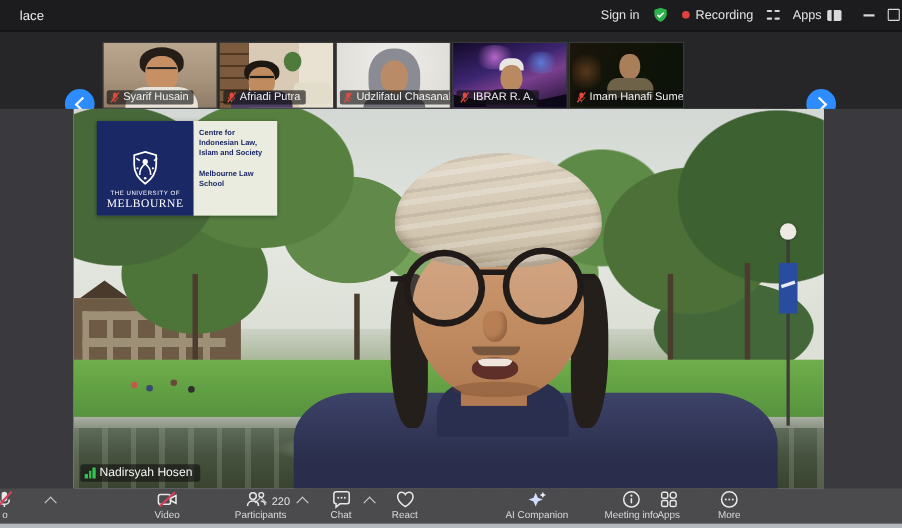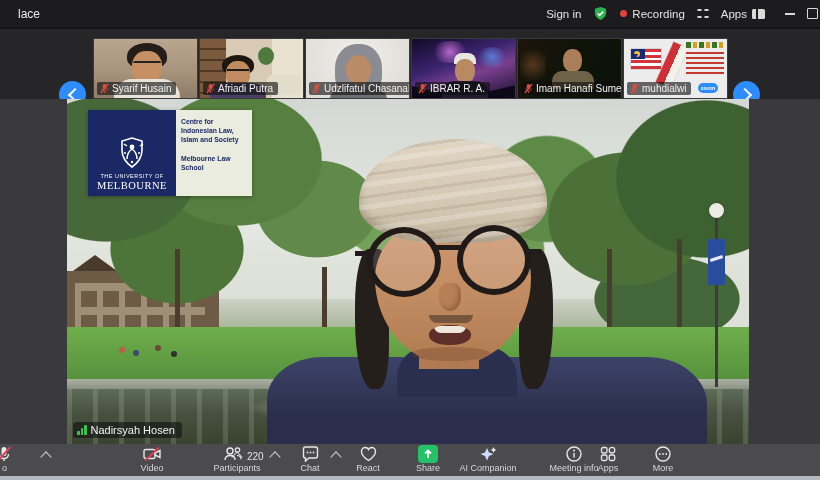--- a/index.html
+++ b/index.html
@@ -263,38 +263,20 @@
       <div class="plabel">
         <svg class="micmute" viewBox="0 0 10 12">
             <rect x="3" y="1" width="4" height="6" rx="2" fill="#e04b3f"></rect>
             <path d="M2 6c0 2 1.4 3 3 3s3-1 3-3M5 9v2" stroke="#e04b3f" fill="none"></path>
             <line x1="1" y1="11" x2="9" y2="1" stroke="#e04b3f" stroke-width="1.4"></line>
           </svg>
         <span>Imam Hanafi Sumene...</span>
       </div>
     </div>
 
-    <div class="thumb t6">
-      <div class="flag-my">
-          <span class="canton"></span>
-          <span class="star"></span>
-        </div>
-      <div class="flag-id"></div>
-      <div class="redtext"></div>
-      <div class="logos"></div>
-      <div class="zoomlogo">zoom</div>
-      <div class="plabel">
-        <svg class="micmute" viewBox="0 0 10 12">
-            <rect x="3" y="1" width="4" height="6" rx="2" fill="#e04b3f"></rect>
-            <path d="M2 6c0 2 1.4 3 3 3s3-1 3-3M5 9v2" stroke="#e04b3f" fill="none"></path>
-            <line x1="1" y1="11" x2="9" y2="1" stroke="#e04b3f" stroke-width="1.4"></line>
-          </svg>
-        <span>muhdialwi</span>
-      </div>
-    </div>
 
   </div>
   <button class="film-nav next">
       <span class="chev"></span>
     </button>
 </div>
 
 <div class="stage">
   <div class="video">
     <div class="sky"></div>
@@ -424,30 +406,20 @@
 
   <div class="tool" style="left:326px">
     <div class="ico">
       <svg width="19" height="18" viewBox="0 0 19 18">
         <path d="M9.5 15.5S2.5 11 2.5 6.5C2.5 4 4.4 2.5 6.3 2.5c1.4 0 2.6.8 3.2 2 .6-1.2 1.8-2 3.2-2 1.9 0 3.8 1.5 3.8 4 0 4.5-7 9-7 9z" fill="none" stroke="#e8e8e8" stroke-width="1.4"></path>
       </svg>
     </div>
     <div class="lbl">React</div>
   </div>
 
-  <div class="tool" style="left:386px">
-    <div class="ico">
-      <span class="share-chip">
-        <svg width="12" height="12" viewBox="0 0 12 12">
-            <path d="M6 10V3M3 5.5L6 2.5l3 3" stroke="#fff" stroke-width="1.8" fill="none"></path>
-          </svg>
-      </span>
-    </div>
-    <div class="lbl">Share</div>
-  </div>
 
   <div class="tool" style="left:446px">
     <div class="ico">
       <svg width="20" height="18" viewBox="0 0 20 18">
         <path d="M9 3l2 4.5L15.5 9 11 11 9 15.5 7 11 2.5 9 7 7.5z" fill="#cfe0ff"></path>
         <path d="M15.5 2l.9 2 2 .9-2 .9-.9 2-.9-2-2-.9 2-.9z" fill="#eef4ff"></path>
       </svg>
     </div>
     <div class="lbl">AI Companion</div>
   </div>

